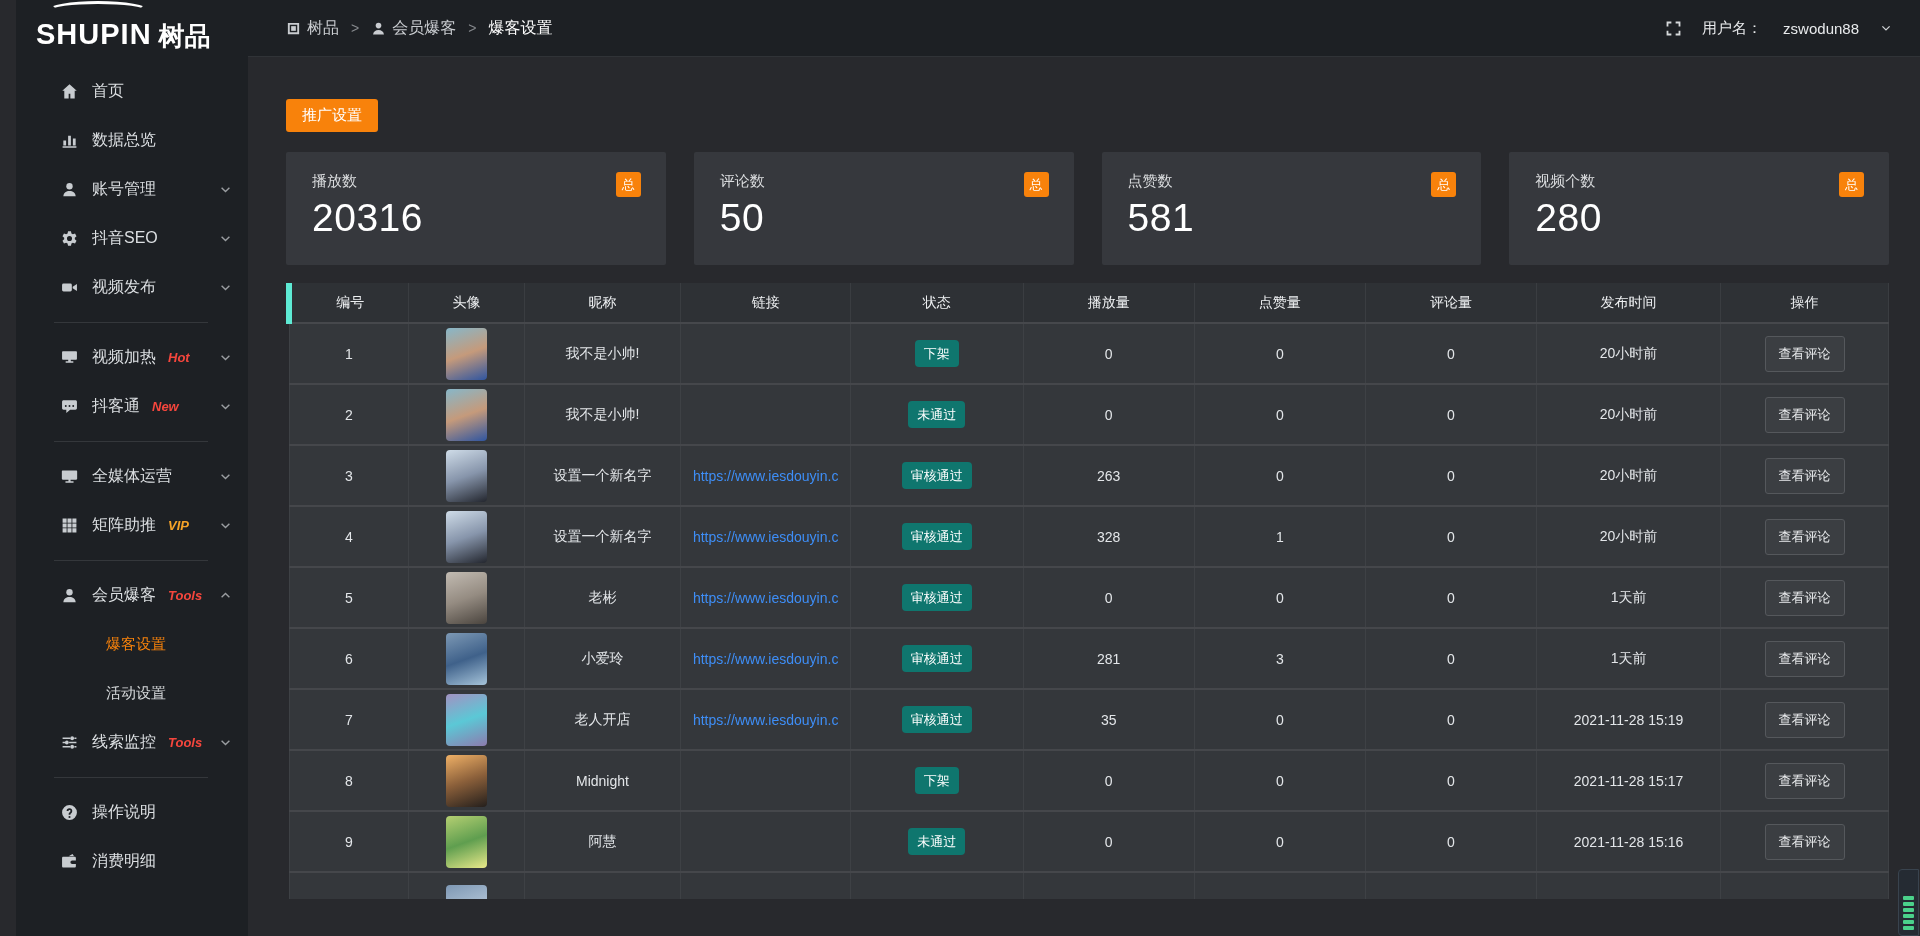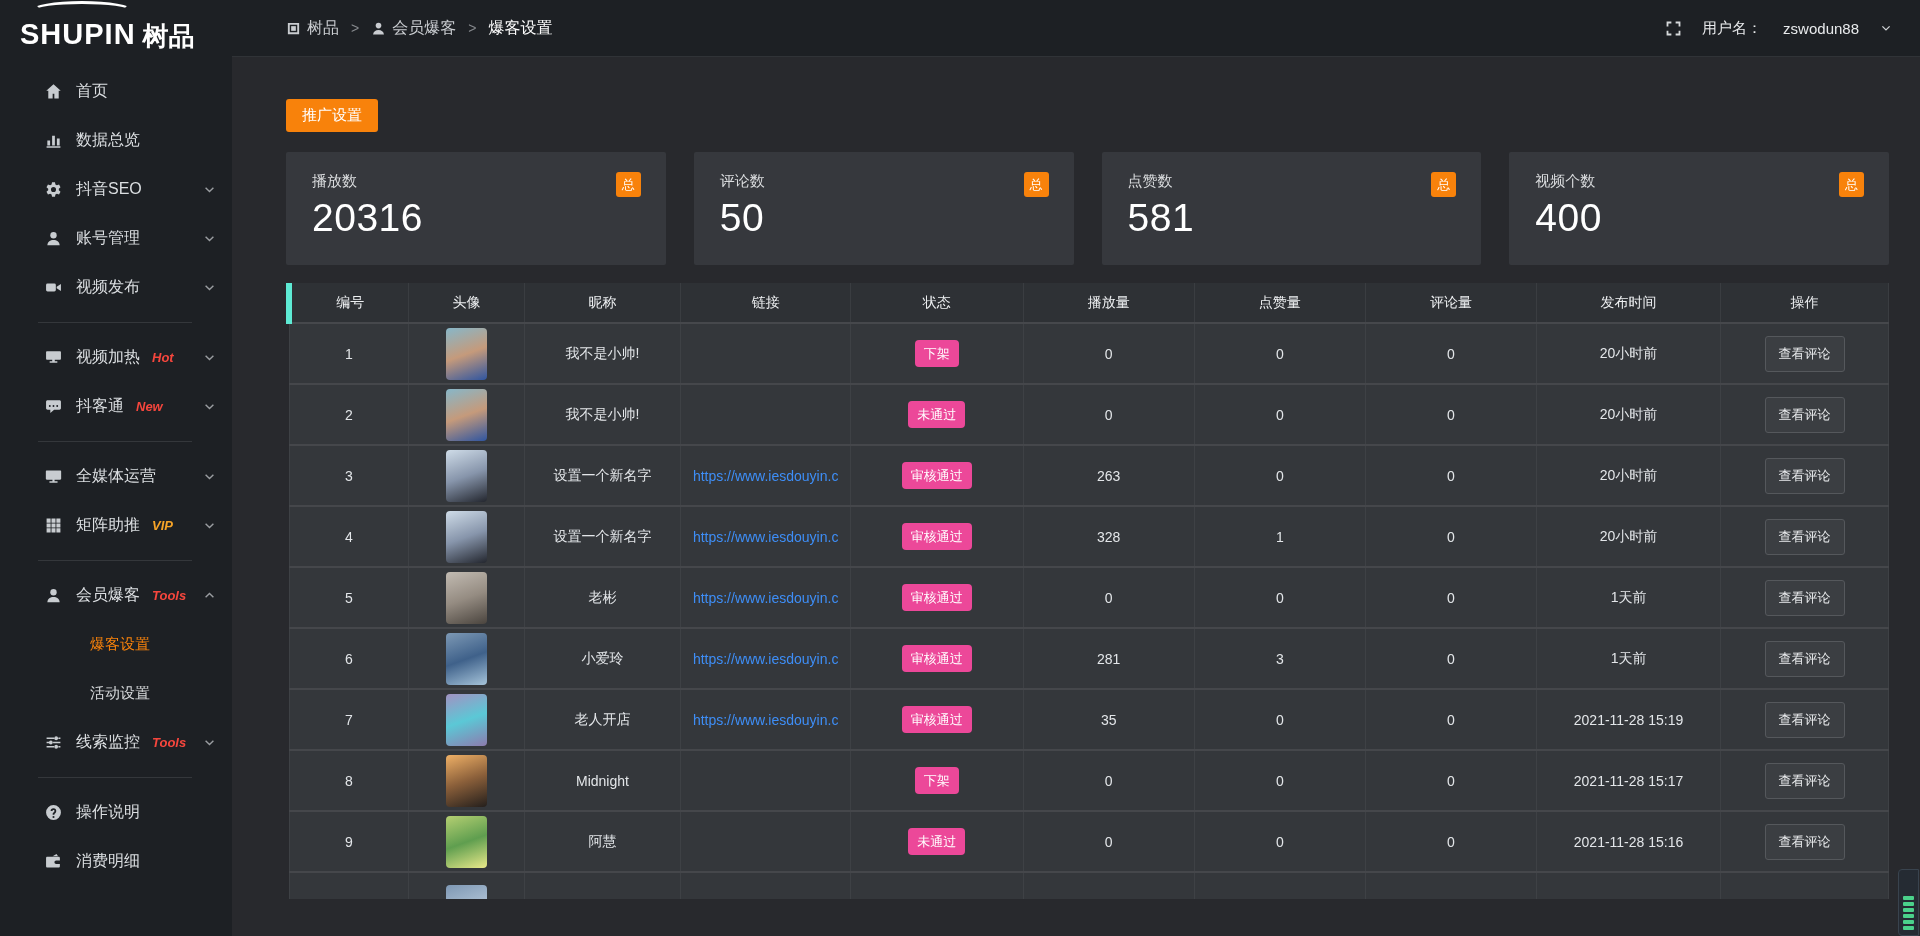--- a/index.html
+++ b/index.html
@@ -1,20 +1,20 @@
 <!DOCTYPE html>
 <html><head>
 <meta charset="utf-8">
 <style>
   * { box-sizing: border-box; margin: 0; padding: 0; }
   html,body { width:1920px; height:936px; overflow:hidden; background:#28292d;
     font-family:"Liberation Sans","DejaVu Sans",sans-serif; }
 
   
-  .sidebar { position:fixed; left:0; top:0; width:232px; height:936px; background:#1d2024; z-index:5; }
+  .sidebar { position:fixed; left:16px; top:0; width:232px; height:936px; background:#1d2024; z-index:5; }
   .logo { height:57px; display:flex; align-items:flex-end; padding:8px 0 8px 20px; gap:7px; position:relative; }
   .logo-en { font-size:29px; font-weight:700; color:#fff; letter-spacing:1px; line-height:1; }
   .logo-cn { font-size:26px; font-weight:700; color:#fff; line-height:1; }
   .logo-arc { position:absolute; left:32px; top:1px; width:100px; height:18px;
     border:3px solid transparent; border-top:3px solid #fff; border-radius:50%; }
   .side-menu { padding-top:10px;padding-left:20px; }
   .side-item { height:49px; display:flex; align-items:center; padding:0 16px 0 25px;
     color:#dcdfe2; font-size:16px; cursor:pointer; }
   .side-item .ico { width:17px; height:17px; flex:none; color:#c8ccd0; }
   .ico svg, .chev svg { width:100%; height:100%; fill:currentColor; display:block; }
@@ -57,21 +57,21 @@
   thead th { height:40px; background:#2e3135; color:#eef0f2; font-size:14px; font-weight:400;
     border-right:1px solid #3a3d41; border-bottom:2px solid #46484c; }
   thead th:first-child { border-left:6px solid #5eead4; }
   tbody td { height:61px; background:#34373b; color:#e3e6e9; font-size:14px; text-align:center;
     border-right:1px solid #3e4145; border-bottom:2px solid #45474b; vertical-align:middle;
     padding:0 4px; overflow:hidden; white-space:nowrap; }
   tbody td:first-child { border-left:1px solid #3e4145; }
   tr.partial td { height:26px; border-bottom:none; }
   .avatar { width:41px; height:52px; border-radius:4px; margin:0 auto; }
   .avatar-partial { width:41px; height:14px; border-radius:4px 4px 0 0; margin:12px auto 0; }
-  .status-badge { display:inline-block; background:#ec4899; color:#fff; font-size:13px;
+  .status-badge { display:inline-block; background:#0f766e; color:#fff; font-size:13px;
     padding:7px 9px; border-radius:4px; line-height:1; }
   .link { color:#3e8ef7; text-decoration:none; cursor:pointer; }
   .view-btn { background:#3b3e42; border:1px solid #55585c; color:#e8eaec; font-size:13px;
     padding:8px 13px; border-radius:3px; cursor:pointer; }
 
   
   .float-widget { position:fixed; right:1px; bottom:0; width:21px; height:67px; background:#252b33;
     border:1px solid #39434e; border-radius:4px 0 0 4px; display:flex; flex-direction:column;
     justify-content:flex-end; align-items:center; padding:4px 0 5px; gap:2px; z-index:9; }
   .dash { width:11px; height:4px; background:#4bd18b; border-radius:1px; }
@@ -98,38 +98,38 @@
         <span class="ico">
           <svg viewBox="0 0 16 16">
             <path d="M2.2 8h2.6v4.6H2.2zM6.7 3.6h2.6v9H6.7zM11.2 6h2.6v6.6h-2.6zM1.5 13.4h13v1.4h-13z"></path>
           </svg>
         </span>
         <span class="lbl">数据总览</span>
       </div>
       <div class="side-item">
         <span class="ico">
           <svg viewBox="0 0 16 16">
-            <path fill-rule="evenodd" d="M6.6 1.2h2.8l.4 2.1 1.4.8 2-.7 1.4 2.4-1.6 1.4v1.6l1.6 1.4-1.4 2.4-2-.7-1.4.8-.4 2.1H6.6l-.4-2.1-1.4-.8-2 .7-1.4-2.4L3 8.8V7.2L1.4 5.8l1.4-2.4 2 .7 1.4-.8zM8 5.6a2.4 2.4 0 1 0 0 4.8 2.4 2.4 0 0 0 0-4.8z"></path>
-          </svg>
-        </span>
-        <span class="lbl">抖音SEO</span>
-        <span class="chev">
-          <svg viewBox="0 0 16 16">
-            <path d="M3.2 5.8 8 10.6l4.8-4.8" fill="none" stroke="currentColor" stroke-width="1.7"></path>
-          </svg>
-        </span>
-      </div>
-      <div class="side-item">
-        <span class="ico">
-          <svg viewBox="0 0 16 16">
             <circle cx="8" cy="4.9" r="3"></circle>
             <path d="M2.2 14.3c.3-3.2 2.7-4.8 5.8-4.8s5.5 1.6 5.8 4.8z"></path>
           </svg>
         </span>
         <span class="lbl">账号管理</span>
+        <span class="chev">
+          <svg viewBox="0 0 16 16">
+            <path d="M3.2 5.8 8 10.6l4.8-4.8" fill="none" stroke="currentColor" stroke-width="1.7"></path>
+          </svg>
+        </span>
+      </div>
+      <div class="side-item">
+        <span class="ico">
+          <svg viewBox="0 0 16 16">
+            <path fill-rule="evenodd" d="M6.6 1.2h2.8l.4 2.1 1.4.8 2-.7 1.4 2.4-1.6 1.4v1.6l1.6 1.4-1.4 2.4-2-.7-1.4.8-.4 2.1H6.6l-.4-2.1-1.4-.8-2 .7-1.4-2.4L3 8.8V7.2L1.4 5.8l1.4-2.4 2 .7 1.4-.8zM8 5.6a2.4 2.4 0 1 0 0 4.8 2.4 2.4 0 0 0 0-4.8z"></path>
+          </svg>
+        </span>
+        <span class="lbl">抖音SEO</span>
         <span class="chev">
           <svg viewBox="0 0 16 16">
             <path d="M3.2 5.8 8 10.6l4.8-4.8" fill="none" stroke="currentColor" stroke-width="1.7"></path>
           </svg>
         </span>
       </div>
       <div class="side-item">
         <span class="ico">
           <svg viewBox="0 0 16 16">
             <rect x="1" y="4.2" width="9.2" height="7.6" rx="1.4"></rect>
@@ -315,21 +315,21 @@
         <div class="card-value">50</div>
         <div class="card-badge">总</div>
       </div>
       <div class="card">
         <div class="card-label">点赞数</div>
         <div class="card-value">581</div>
         <div class="card-badge">总</div>
       </div>
       <div class="card">
         <div class="card-label">视频个数</div>
-        <div class="card-value">400</div>
+        <div class="card-value">280</div>
         <div class="card-badge">总</div>
       </div>
     </div>
   <div class="table-wrap">
     <table>
       <colgroup>
           <col style="width: 7.5%;">
           <col style="width: 7.2%;">
           <col style="width: 9.8%;">
           <col style="width: 10.6%;">

